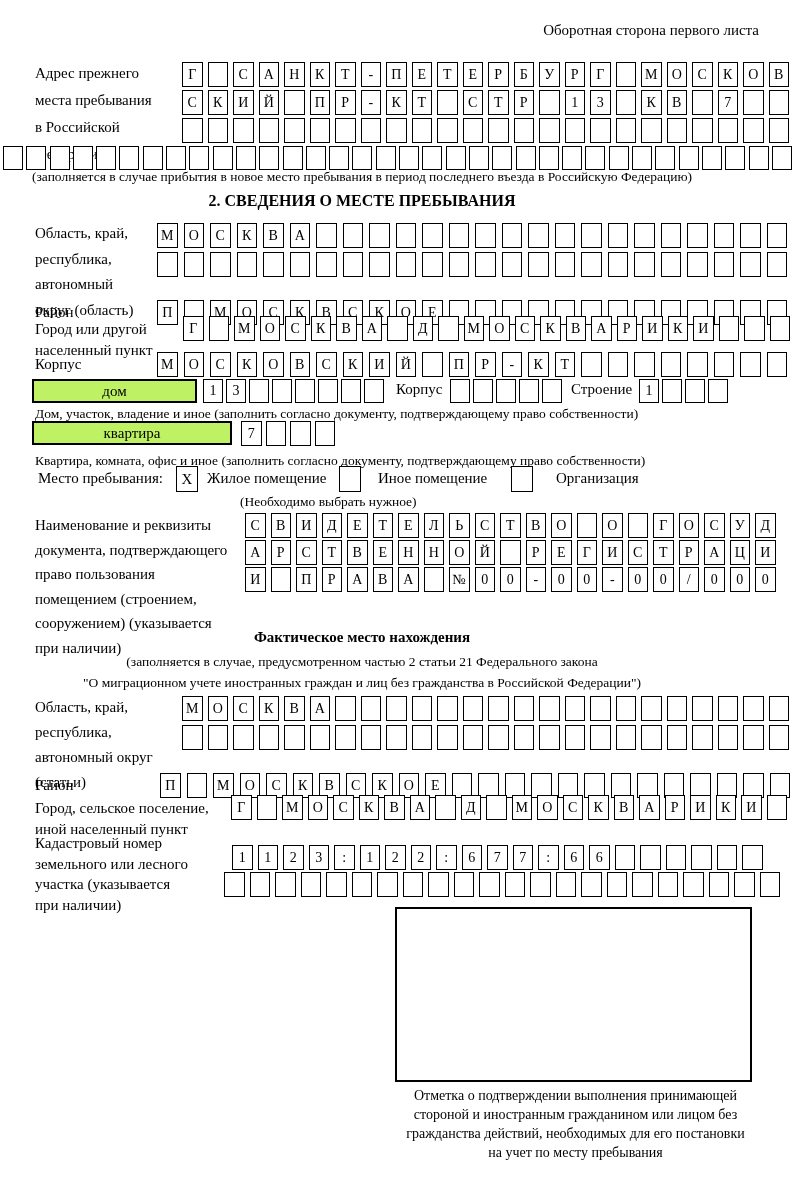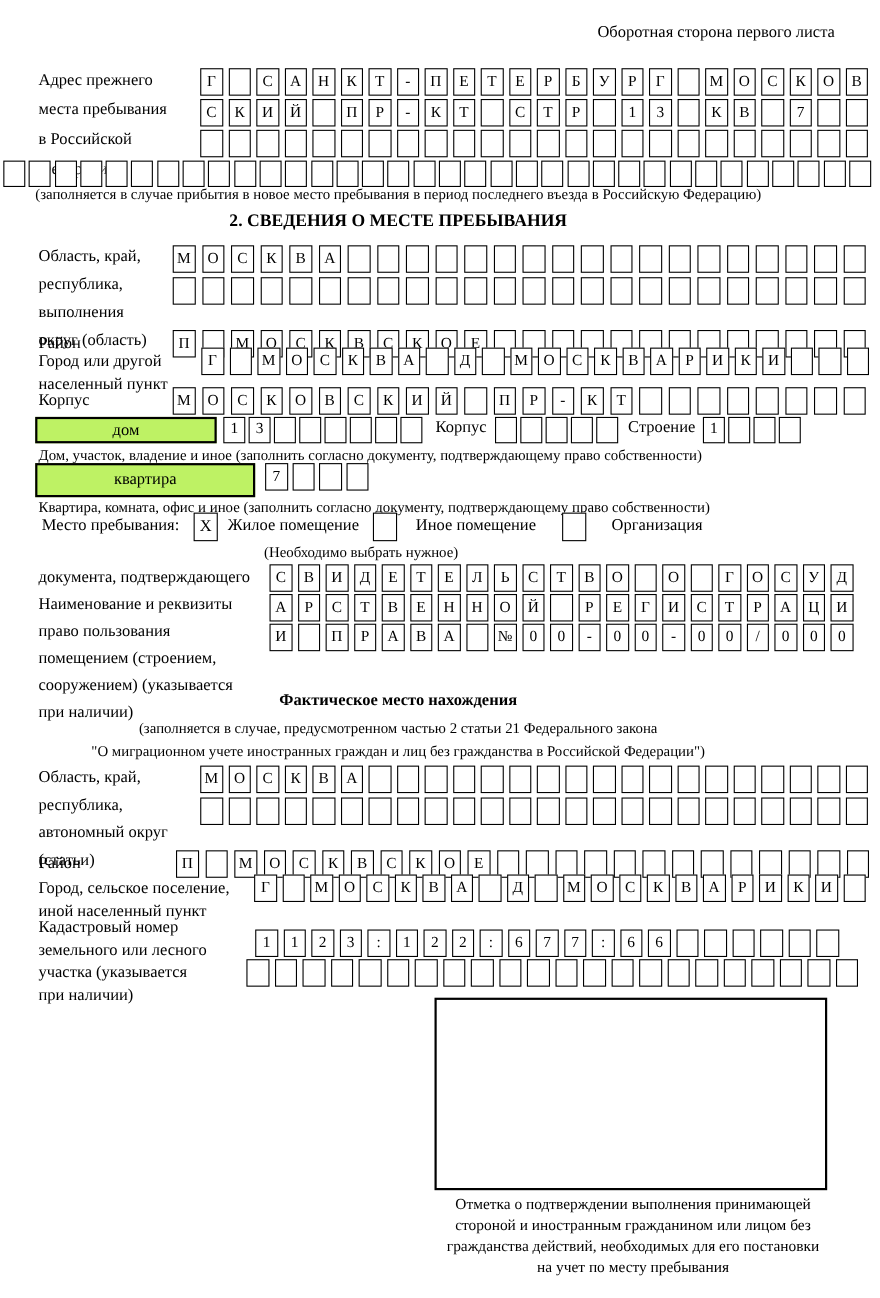--- a/index.html
+++ b/index.html
@@ -55,21 +55,21 @@
   #city-row{left:183px;top:316px;}
   #street-label{left:35px;top:356px;}
   #street-row{left:157px;top:352px;}
   #house-rect{left:32px;top:379px;width:165px;height:24px;}
   #house-cells{left:203px;top:379px;}
   #korpus-label{left:396px;top:381px;}
   #korpus-cells{left:450px;top:379px;}
   #stroenie-label{left:571px;top:381px;}
   #stroenie-cells{left:639px;top:379px;}
   #house-note{left:35px;top:406px;}
-  #apt-rect{left:32px;top:421px;width:200px;height:31px;}
+  #apt-rect{left:32px;top:421px;width:200px;height:24px;}
   #apt-cells{left:241px;top:421px;gap:4px;}
   #apt-note{left:35px;top:453px;}
   #stay-label{left:38px;top:470px;}
   #stay-chk1{left:176px;top:466px;}
   #stay-opt1{left:207px;top:470px;}
   #stay-chk2{left:339px;top:466px;}
   #stay-opt2{left:378px;top:470px;}
   #stay-chk3{left:511px;top:466px;}
   #stay-opt3{left:556px;top:470px;}
   #stay-note{left:240px;top:494px;}
@@ -219,21 +219,21 @@
       <span class="cell"></span>
       <span class="cell"></span>
     </div>
   <div class="abs center small" id="prev-note">(заполняется в случае прибытия в новое место пребывания в период последнего въезда в Российскую Федерацию)</div>
 
   <div class="abs center bold" id="s2-title">2. СВЕДЕНИЯ О МЕСТЕ ПРЕБЫВАНИЯ</div>
 
   <div class="abs lines" id="reg-label">
       <div>Область, край,</div>
       <div>республика,</div>
-      <div>выполнения</div>
+      <div>автономный</div>
       <div>округ (область)</div>
     </div>
   <div class="cellrow wide" id="reg-r1">
       <span class="cell">М</span>
       <span class="cell">О</span>
       <span class="cell">С</span>
       <span class="cell">К</span>
       <span class="cell">В</span>
       <span class="cell">А</span>
       <span class="cell"></span>
@@ -409,22 +409,22 @@
   <div class="abs txt" id="stay-label">Место пребывания:</div>
   <div class="chk" id="stay-chk1">X</div>
   <div class="abs txt" id="stay-opt1">Жилое помещение</div>
   <div class="chk" id="stay-chk2"></div>
   <div class="abs txt" id="stay-opt2">Иное помещение</div>
   <div class="chk" id="stay-chk3"></div>
   <div class="abs txt" id="stay-opt3">Организация</div>
   <div class="abs txt small" id="stay-note">(Необходимо выбрать нужное)</div>
 
   <div class="abs lines" id="doc-label">
+      <div>Наименование и реквизиты</div>
       <div>документа, подтверждающего</div>
-      <div>Наименование и реквизиты</div>
       <div>право пользования</div>
       <div>помещением (строением,</div>
       <div>сооружением) (указывается</div>
       <div>при наличии)</div>
     </div>
   <div class="cellrow" id="doc-r1">
       <span class="cell">С</span>
       <span class="cell">В</span>
       <span class="cell">И</span>
       <span class="cell">Д</span>

